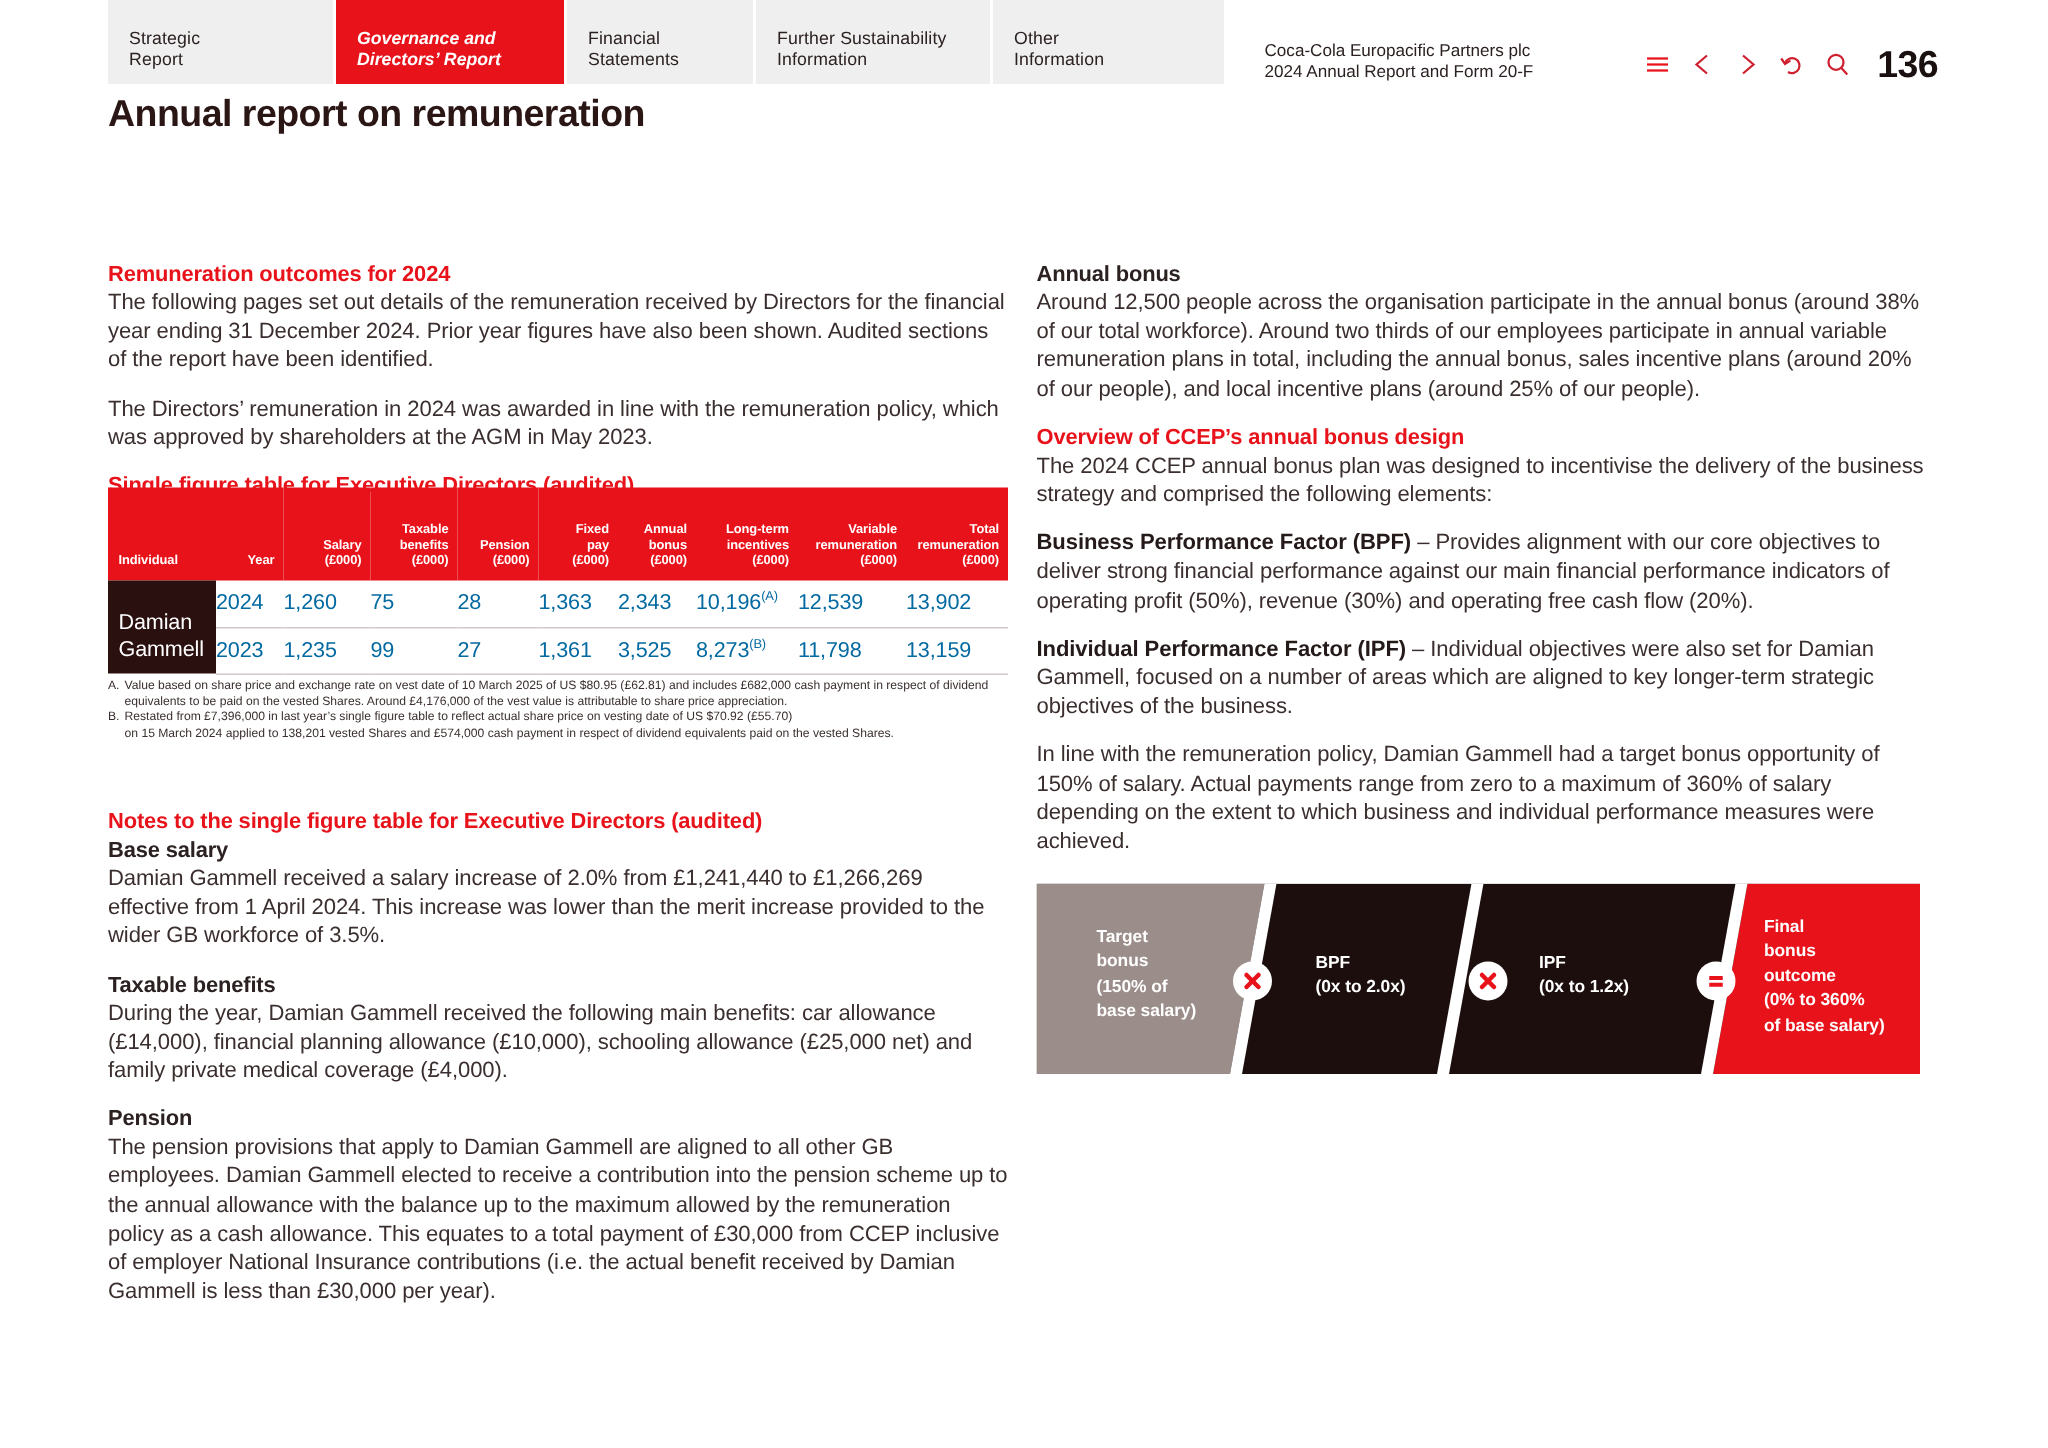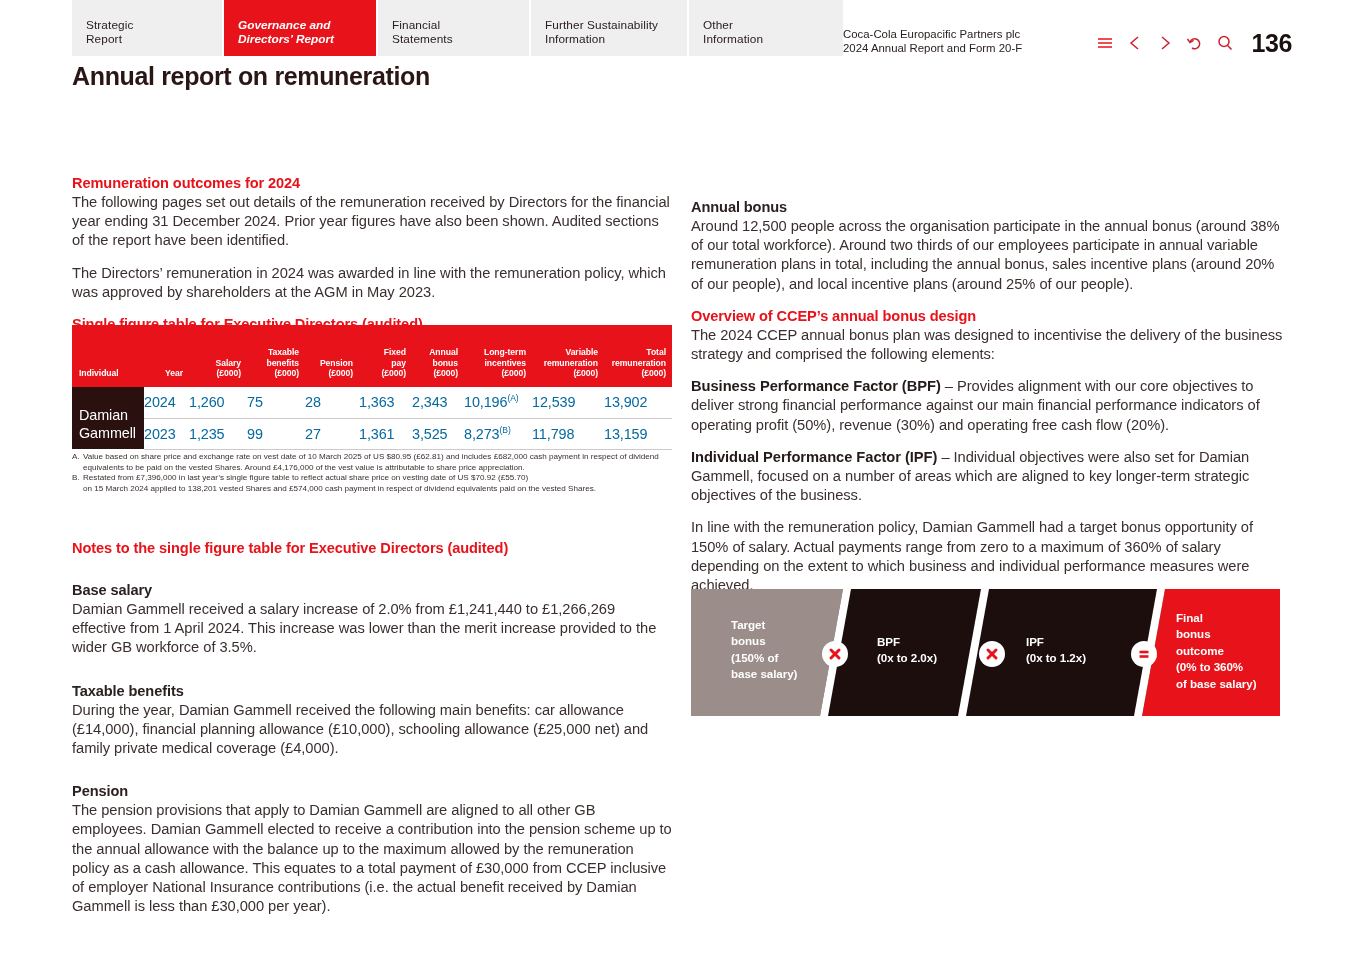--- a/index.html
+++ b/index.html
@@ -32,21 +32,21 @@
     font-size: 11.8px;
     line-height: 14.4px;
     color: #2b2120;
     letter-spacing: .1px;
     margin-right: 2px;
     white-space: pre-line;
     cursor: pointer;
   }
   .tab.w1 { width: 150px; }
   .tab.w2 { width: 152px; }
-  .tab.w3 { width: 151px; }
+  .tab.w3 { width: 124px; }
   .tab.w4 { width: 156px; }
   .tab.w5 { width: 154px; margin-right: 0; }
   .tab.active {
     background: #e8121a;
     color: #ffffff;
     font-weight: bold;
     letter-spacing: 0;
     font-style: italic;
   }
 
@@ -112,21 +112,20 @@
     letter-spacing: -0.1px;
     margin-bottom: 1px;
   }
   h3.black {
     color: #2b2120;
     font-size: 14.6px;
     font-weight: bold;
     line-height: 18px;
     letter-spacing: -0.1px;
     margin-bottom: 1px;
-    margin-top: 24px;
   }
   p.body {
     font-size: 14.7px;
     line-height: 19.2px;
     color: #3a2f2e;
     letter-spacing: -0.05px;
     margin-bottom: 13px;
   }
   p.body b { font-weight: bold; color: #241a19; }
 

